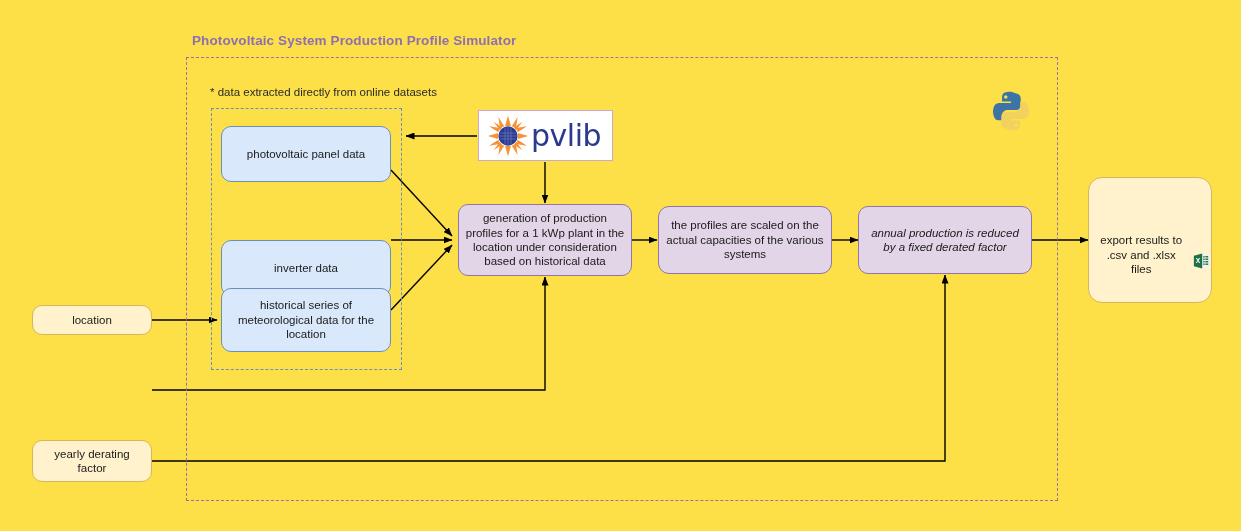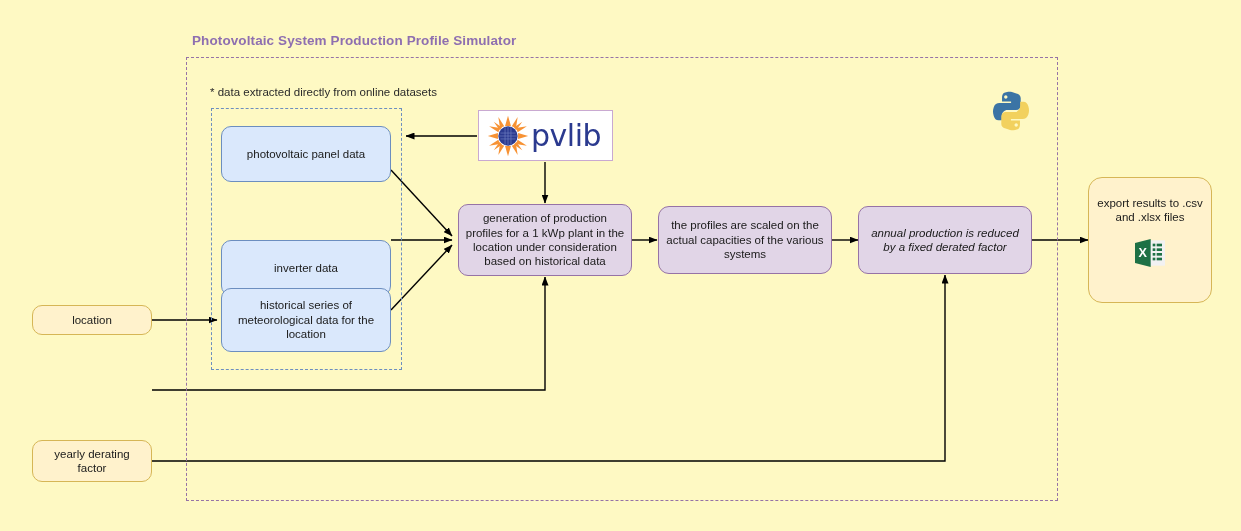--- a/index.html
+++ b/index.html
@@ -7,21 +7,21 @@
     padding: 0;
     background: #ffffff;
   }
   body {
     font-family: "Liberation Sans", sans-serif;
   }
   #canvas {
     position: relative;
     width: 1241px;
     height: 531px;
-    background: #fef9c3;
+    background: #fde047;
     overflow: hidden;
   }
   #svg-layer {
     position: absolute;
     left: 0;
     top: 0;
     width: 1241px;
     height: 531px;
   }
   .node {
@@ -54,23 +54,23 @@
     background: #fff2cc;
     border: 1px solid #d6b656;
     border-radius: 10px;
     font-size: 11.5px;
   }
   .export-box {
     background: #fff2cc;
     border: 1px solid #d6b656;
     border-radius: 14px;
     font-size: 11.5px;
-    flex-direction: column;
+    flex-direction: row;
     justify-content: flex-start;
-    padding-top: 18px;
+    padding-top: 30px;
   }
   #title {
     position: absolute;
     left: 192px;
     top: 33px;
     font-size: 13.5px;
     font-weight: bold;
     color: #8e6fb0;
     letter-spacing: 0.1px;
     white-space: nowrap;

